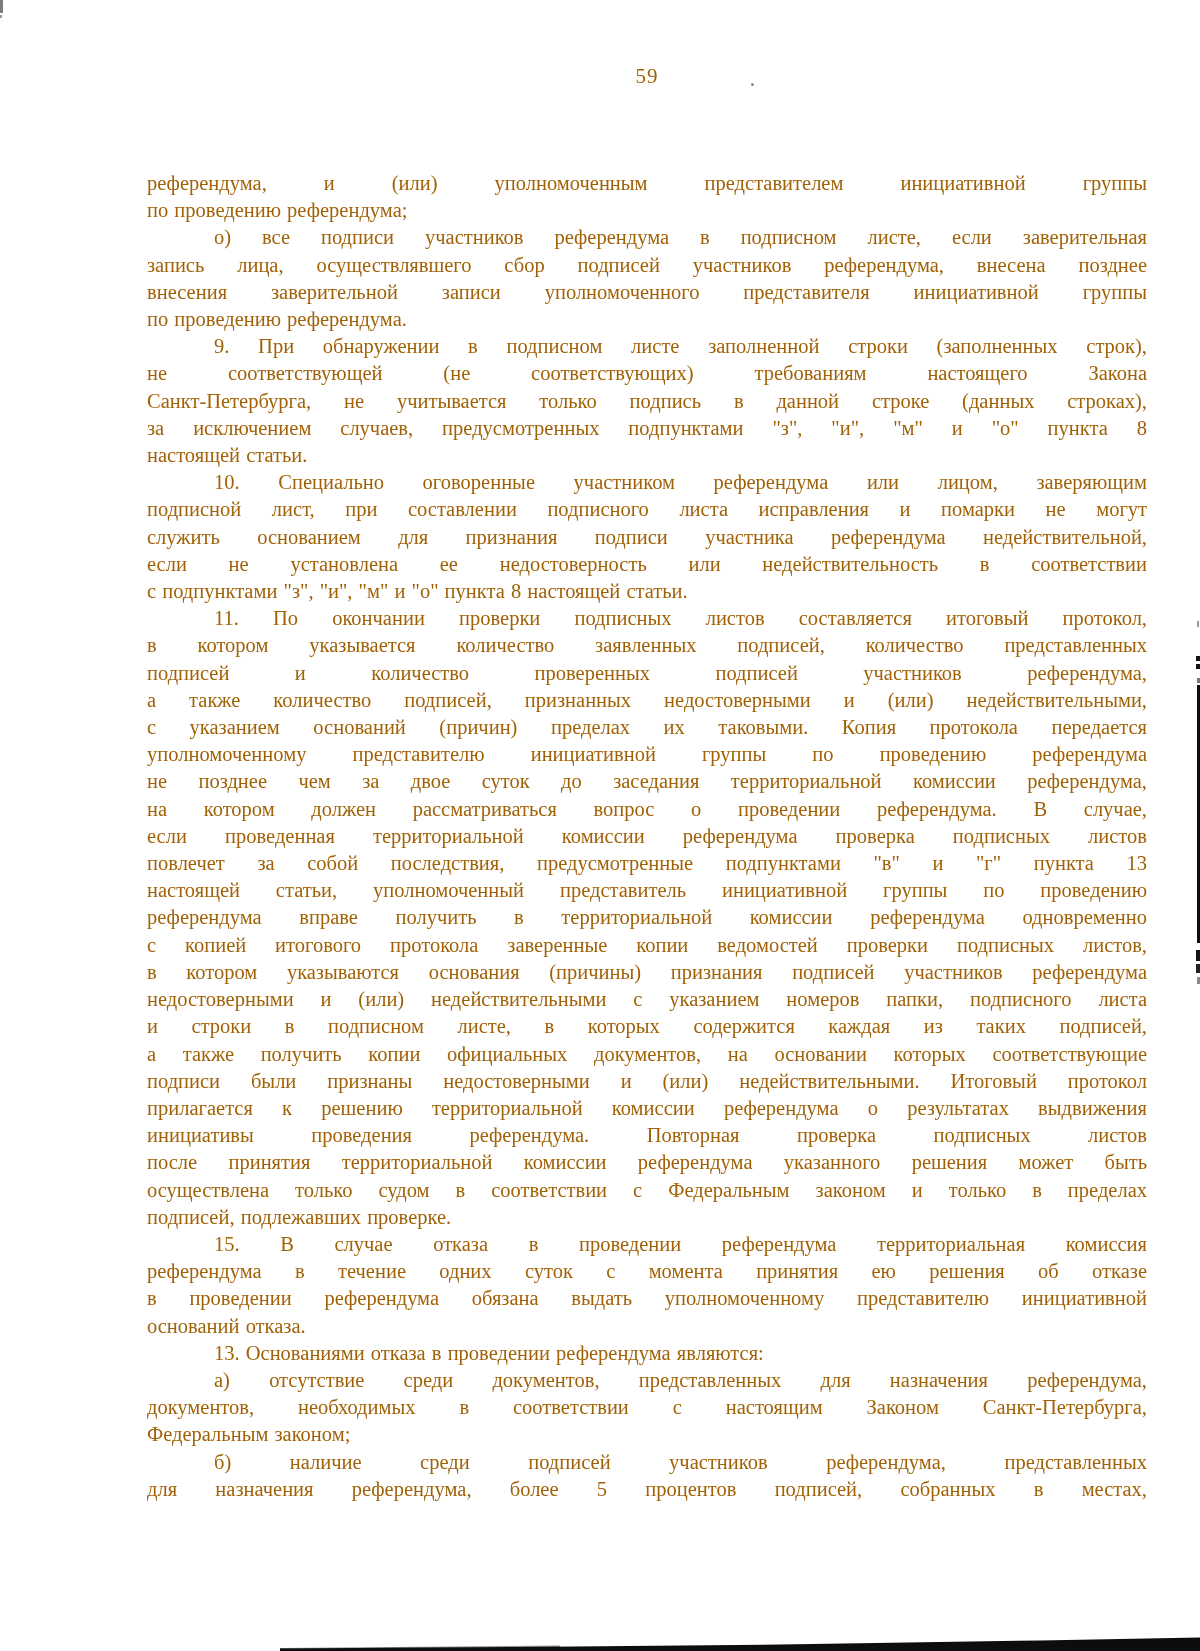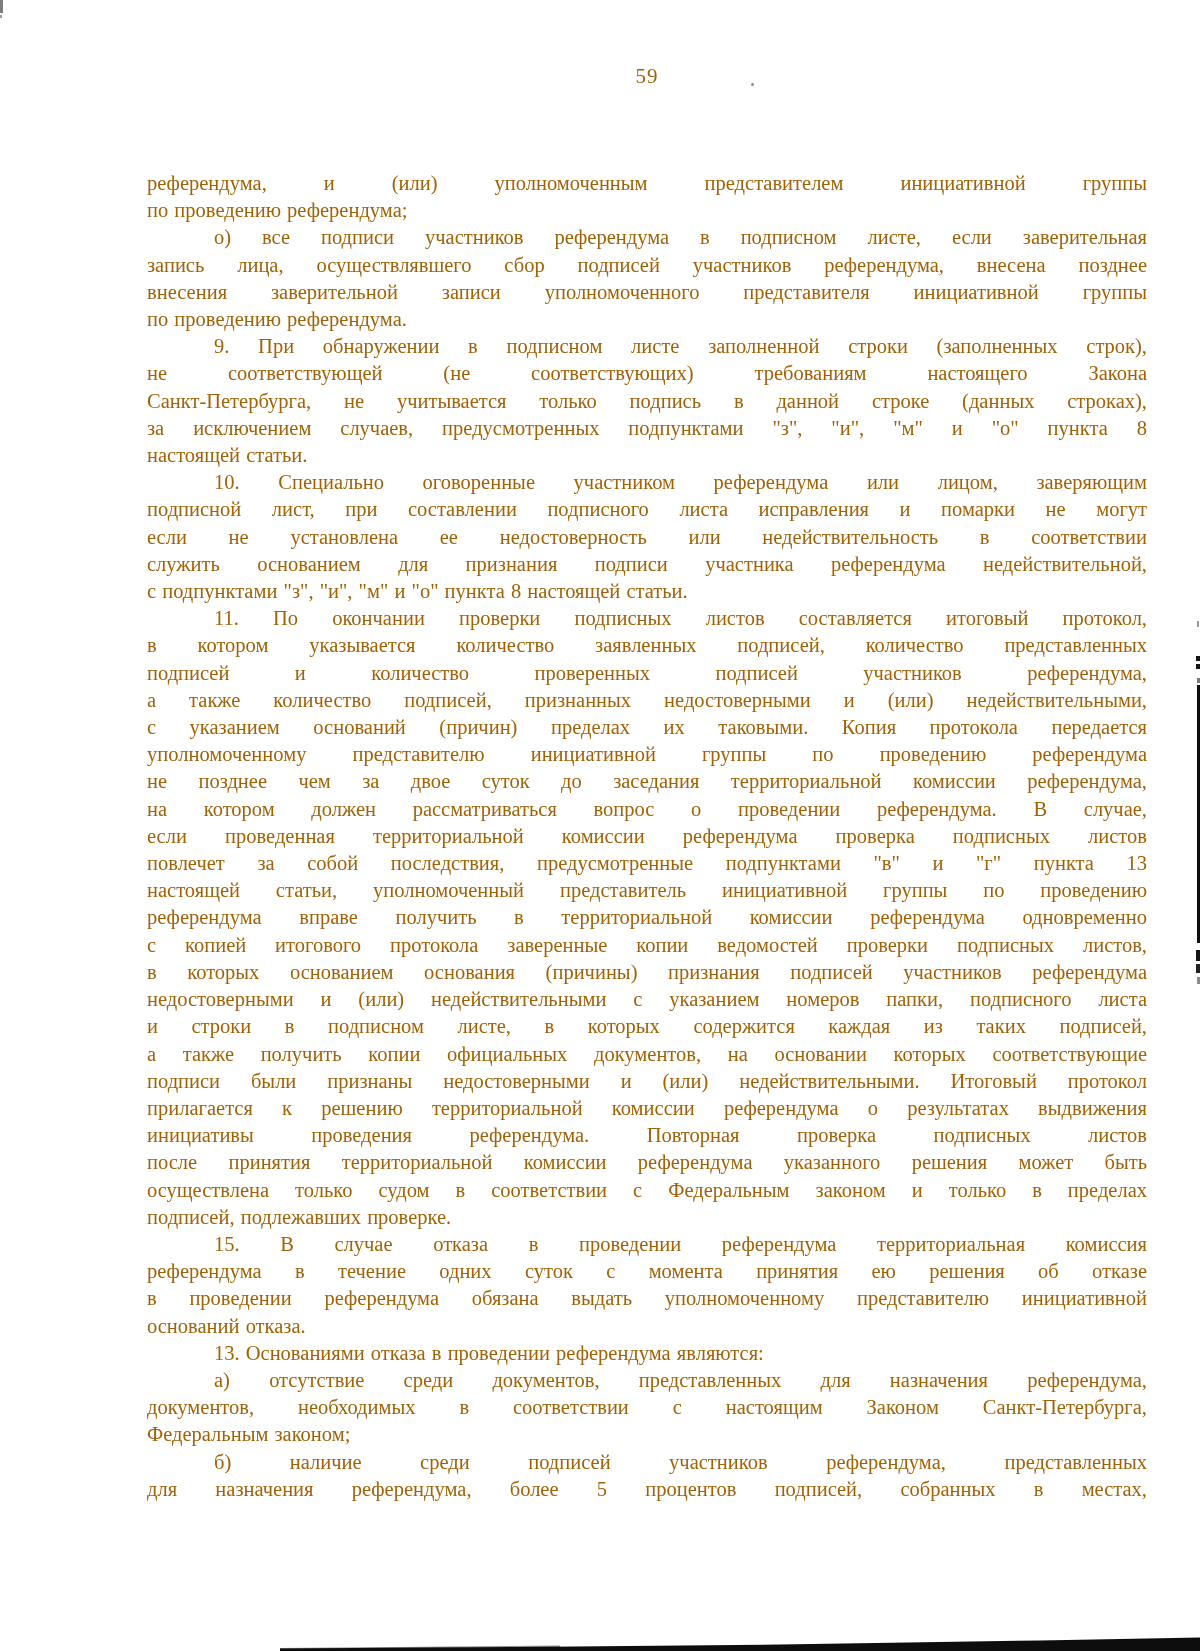--- a/index.html
+++ b/index.html
@@ -79,39 +79,39 @@
       <div class="para">
         <div class="line firstline">9. При обнаружении в подписном листе заполненной строки (заполненных строк),</div>
         <div class="line">не соответствующей (не соответствующих) требованиям настоящего Закона</div>
         <div class="line">Санкт-Петербурга, не учитывается только подпись в данной строке (данных строках),</div>
         <div class="line">за исключением случаев, предусмотренных подпунктами "з", "и", "м" и "о" пункта 8</div>
         <div class="line lastline">настоящей статьи.</div>
       </div>
       <div class="para">
         <div class="line firstline">10. Специально оговоренные участником референдума или лицом, заверяющим</div>
         <div class="line">подписной лист, при составлении подписного листа исправления и помарки не могут</div>
+        <div class="line">служить основанием для признания подписи участника референдума недействительной,</div>
         <div class="line">если не установлена ее недостоверность или недействительность в соответствии</div>
-        <div class="line">служить основанием для признания подписи участника референдума недействительной,</div>
         <div class="line lastline">с подпунктами "з", "и", "м" и "о" пункта 8 настоящей статьи.</div>
       </div>
       <div class="para">
         <div class="line firstline">11. По окончании проверки подписных листов составляется итоговый протокол,</div>
         <div class="line">в котором указывается количество заявленных подписей, количество представленных</div>
         <div class="line">подписей и количество проверенных подписей участников референдума,</div>
         <div class="line">а также количество подписей, признанных недостоверными и (или) недействительными,</div>
         <div class="line">с указанием оснований (причин) пределах их таковыми. Копия протокола передается</div>
         <div class="line">уполномоченному представителю инициативной группы по проведению референдума</div>
         <div class="line">не позднее чем за двое суток до заседания территориальной комиссии референдума,</div>
         <div class="line">на котором должен рассматриваться вопрос о проведении референдума. В случае,</div>
         <div class="line">если проведенная территориальной комиссии референдума проверка подписных листов</div>
         <div class="line">повлечет за собой последствия, предусмотренные подпунктами "в" и "г" пункта 13</div>
         <div class="line">настоящей статьи, уполномоченный представитель инициативной группы по проведению</div>
         <div class="line">референдума вправе получить в территориальной комиссии референдума одновременно</div>
         <div class="line">с копией итогового протокола заверенные копии ведомостей проверки подписных листов,</div>
-        <div class="line">в которых основанием основания (причины) признания подписей участников референдума</div>
+        <div class="line">в котором указываются основания (причины) признания подписей участников референдума</div>
         <div class="line">недостоверными и (или) недействительными с указанием номеров папки, подписного листа</div>
         <div class="line">и строки в подписном листе, в которых содержится каждая из таких подписей,</div>
         <div class="line">а также получить копии официальных документов, на основании которых соответствующие</div>
         <div class="line">подписи были признаны недостоверными и (или) недействительными. Итоговый протокол</div>
         <div class="line">прилагается к решению территориальной комиссии референдума о результатах выдвижения</div>
         <div class="line">инициативы проведения референдума. Повторная проверка подписных листов</div>
         <div class="line">после принятия территориальной комиссии референдума указанного решения может быть</div>
         <div class="line">осуществлена только судом в соответствии с Федеральным законом и только в пределах</div>
         <div class="line lastline">подписей, подлежавших проверке.</div>
       </div>

